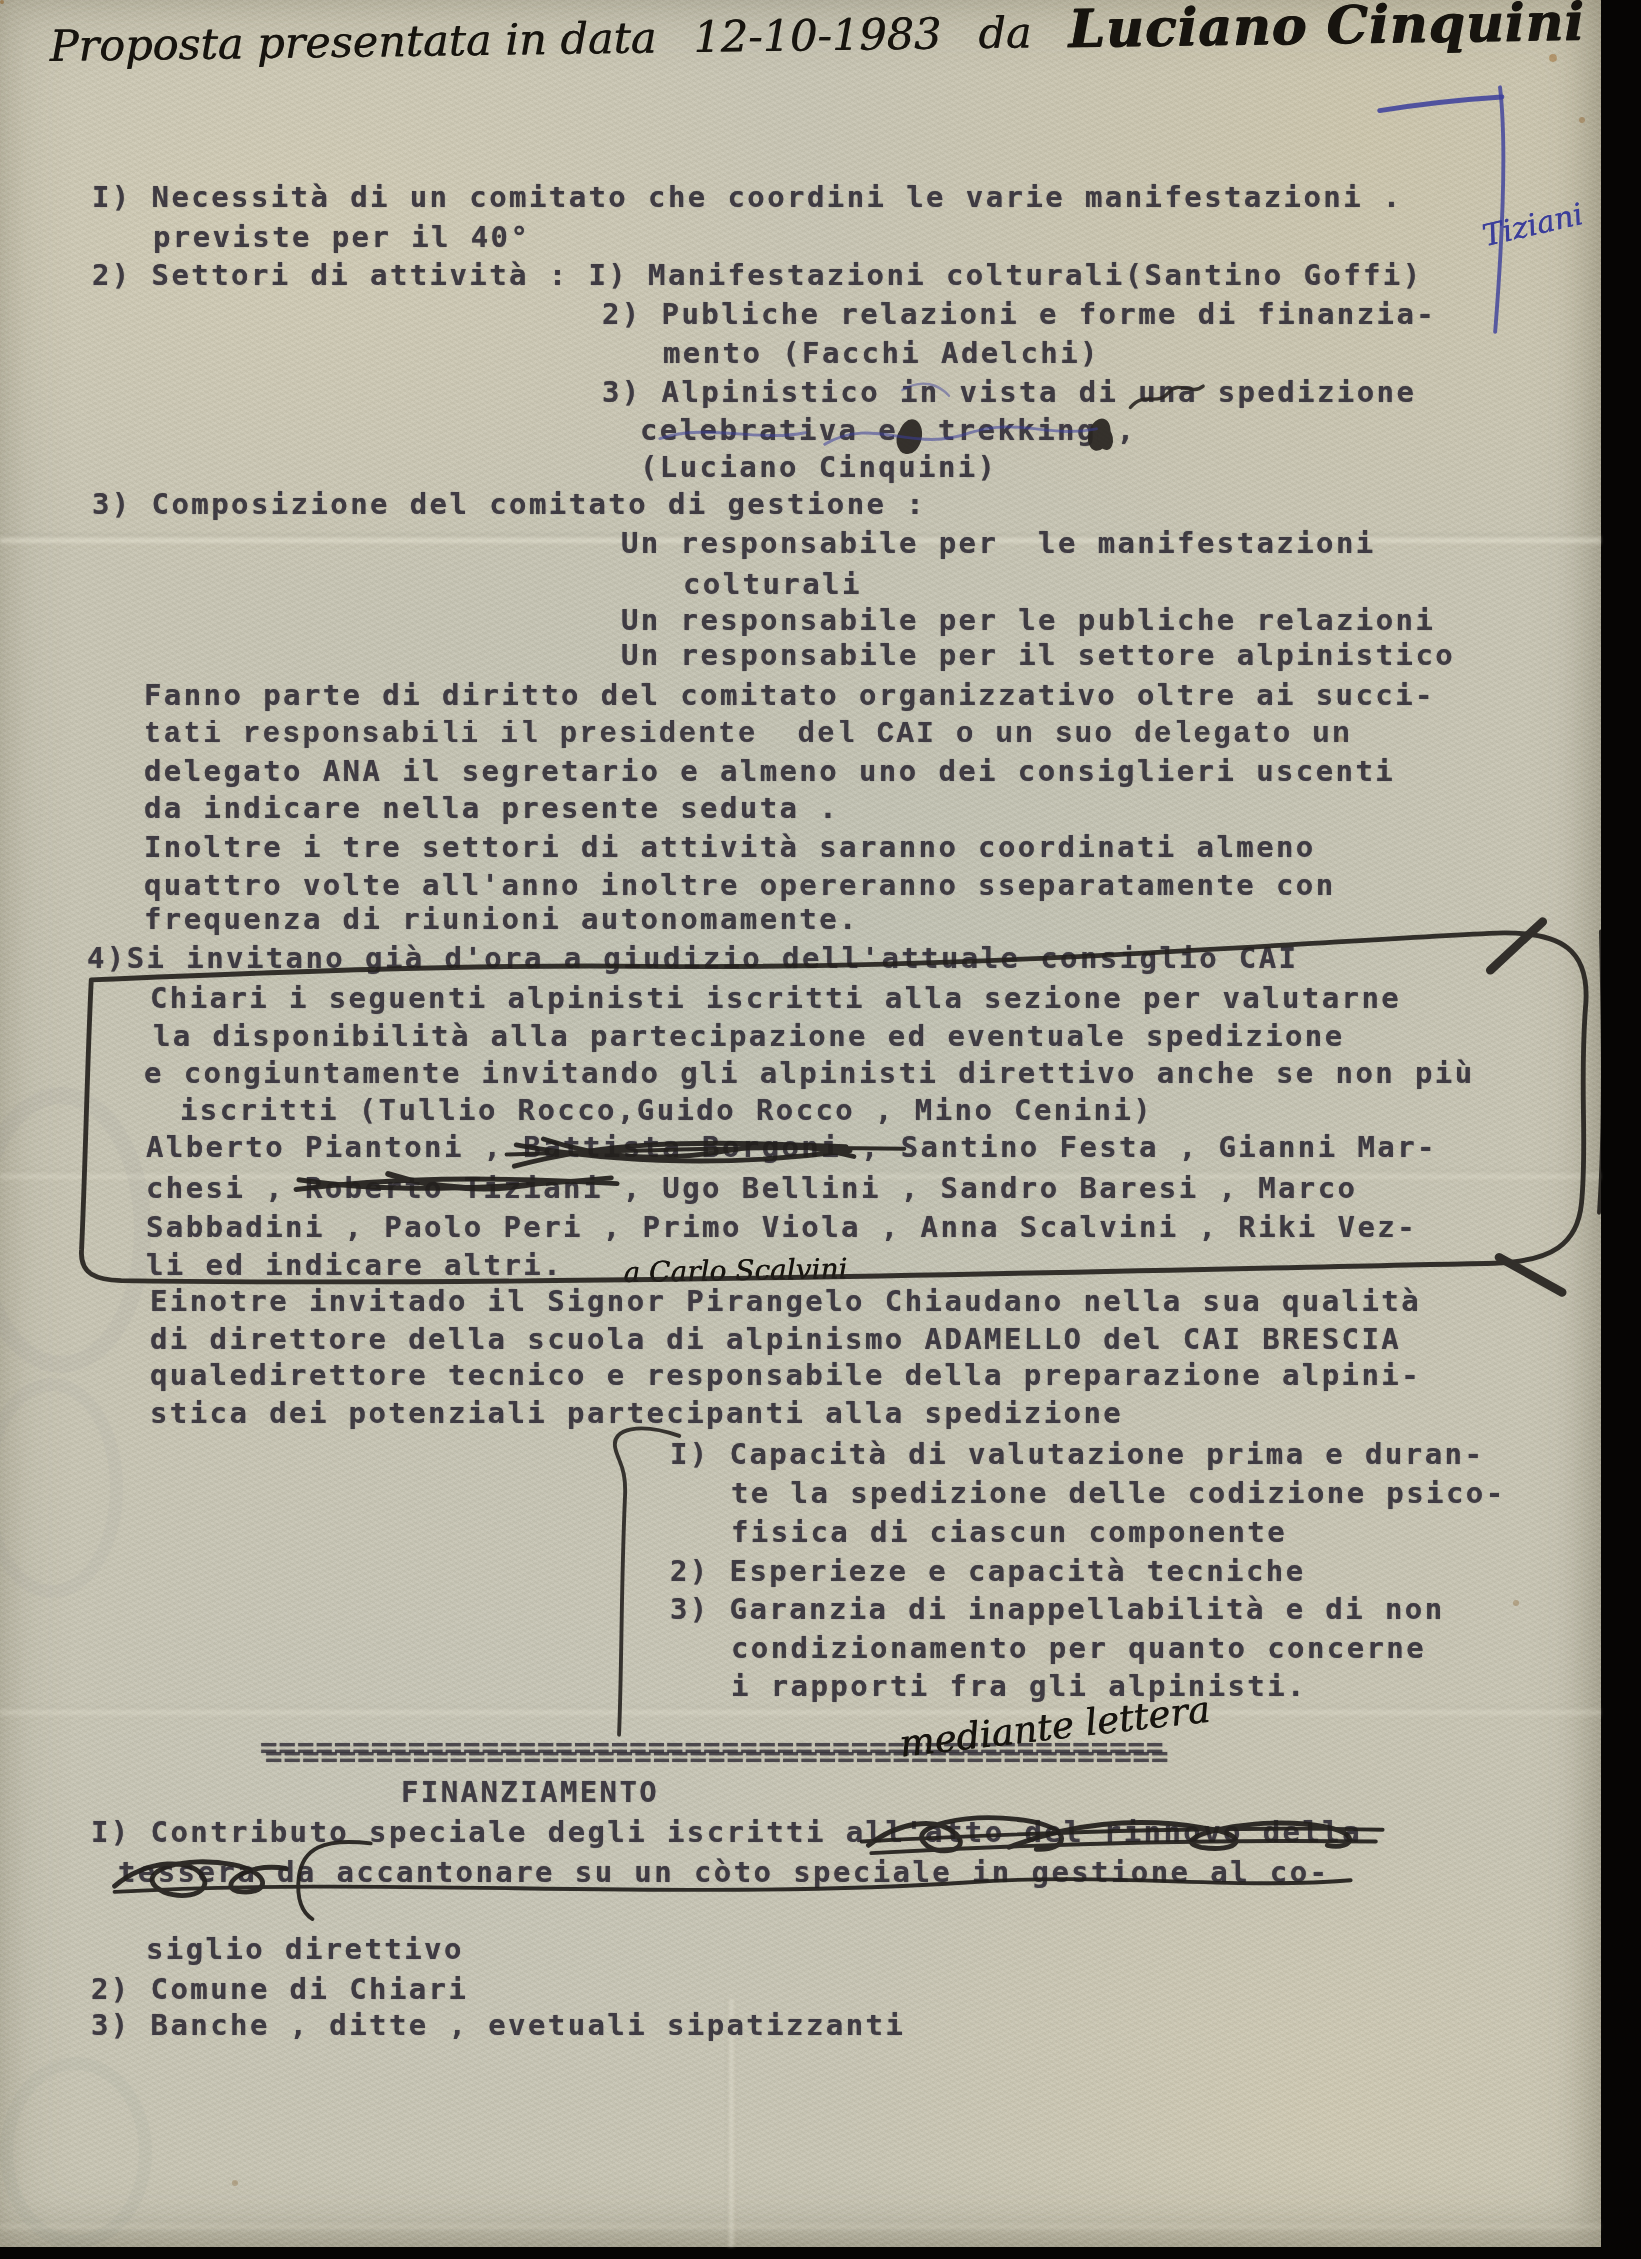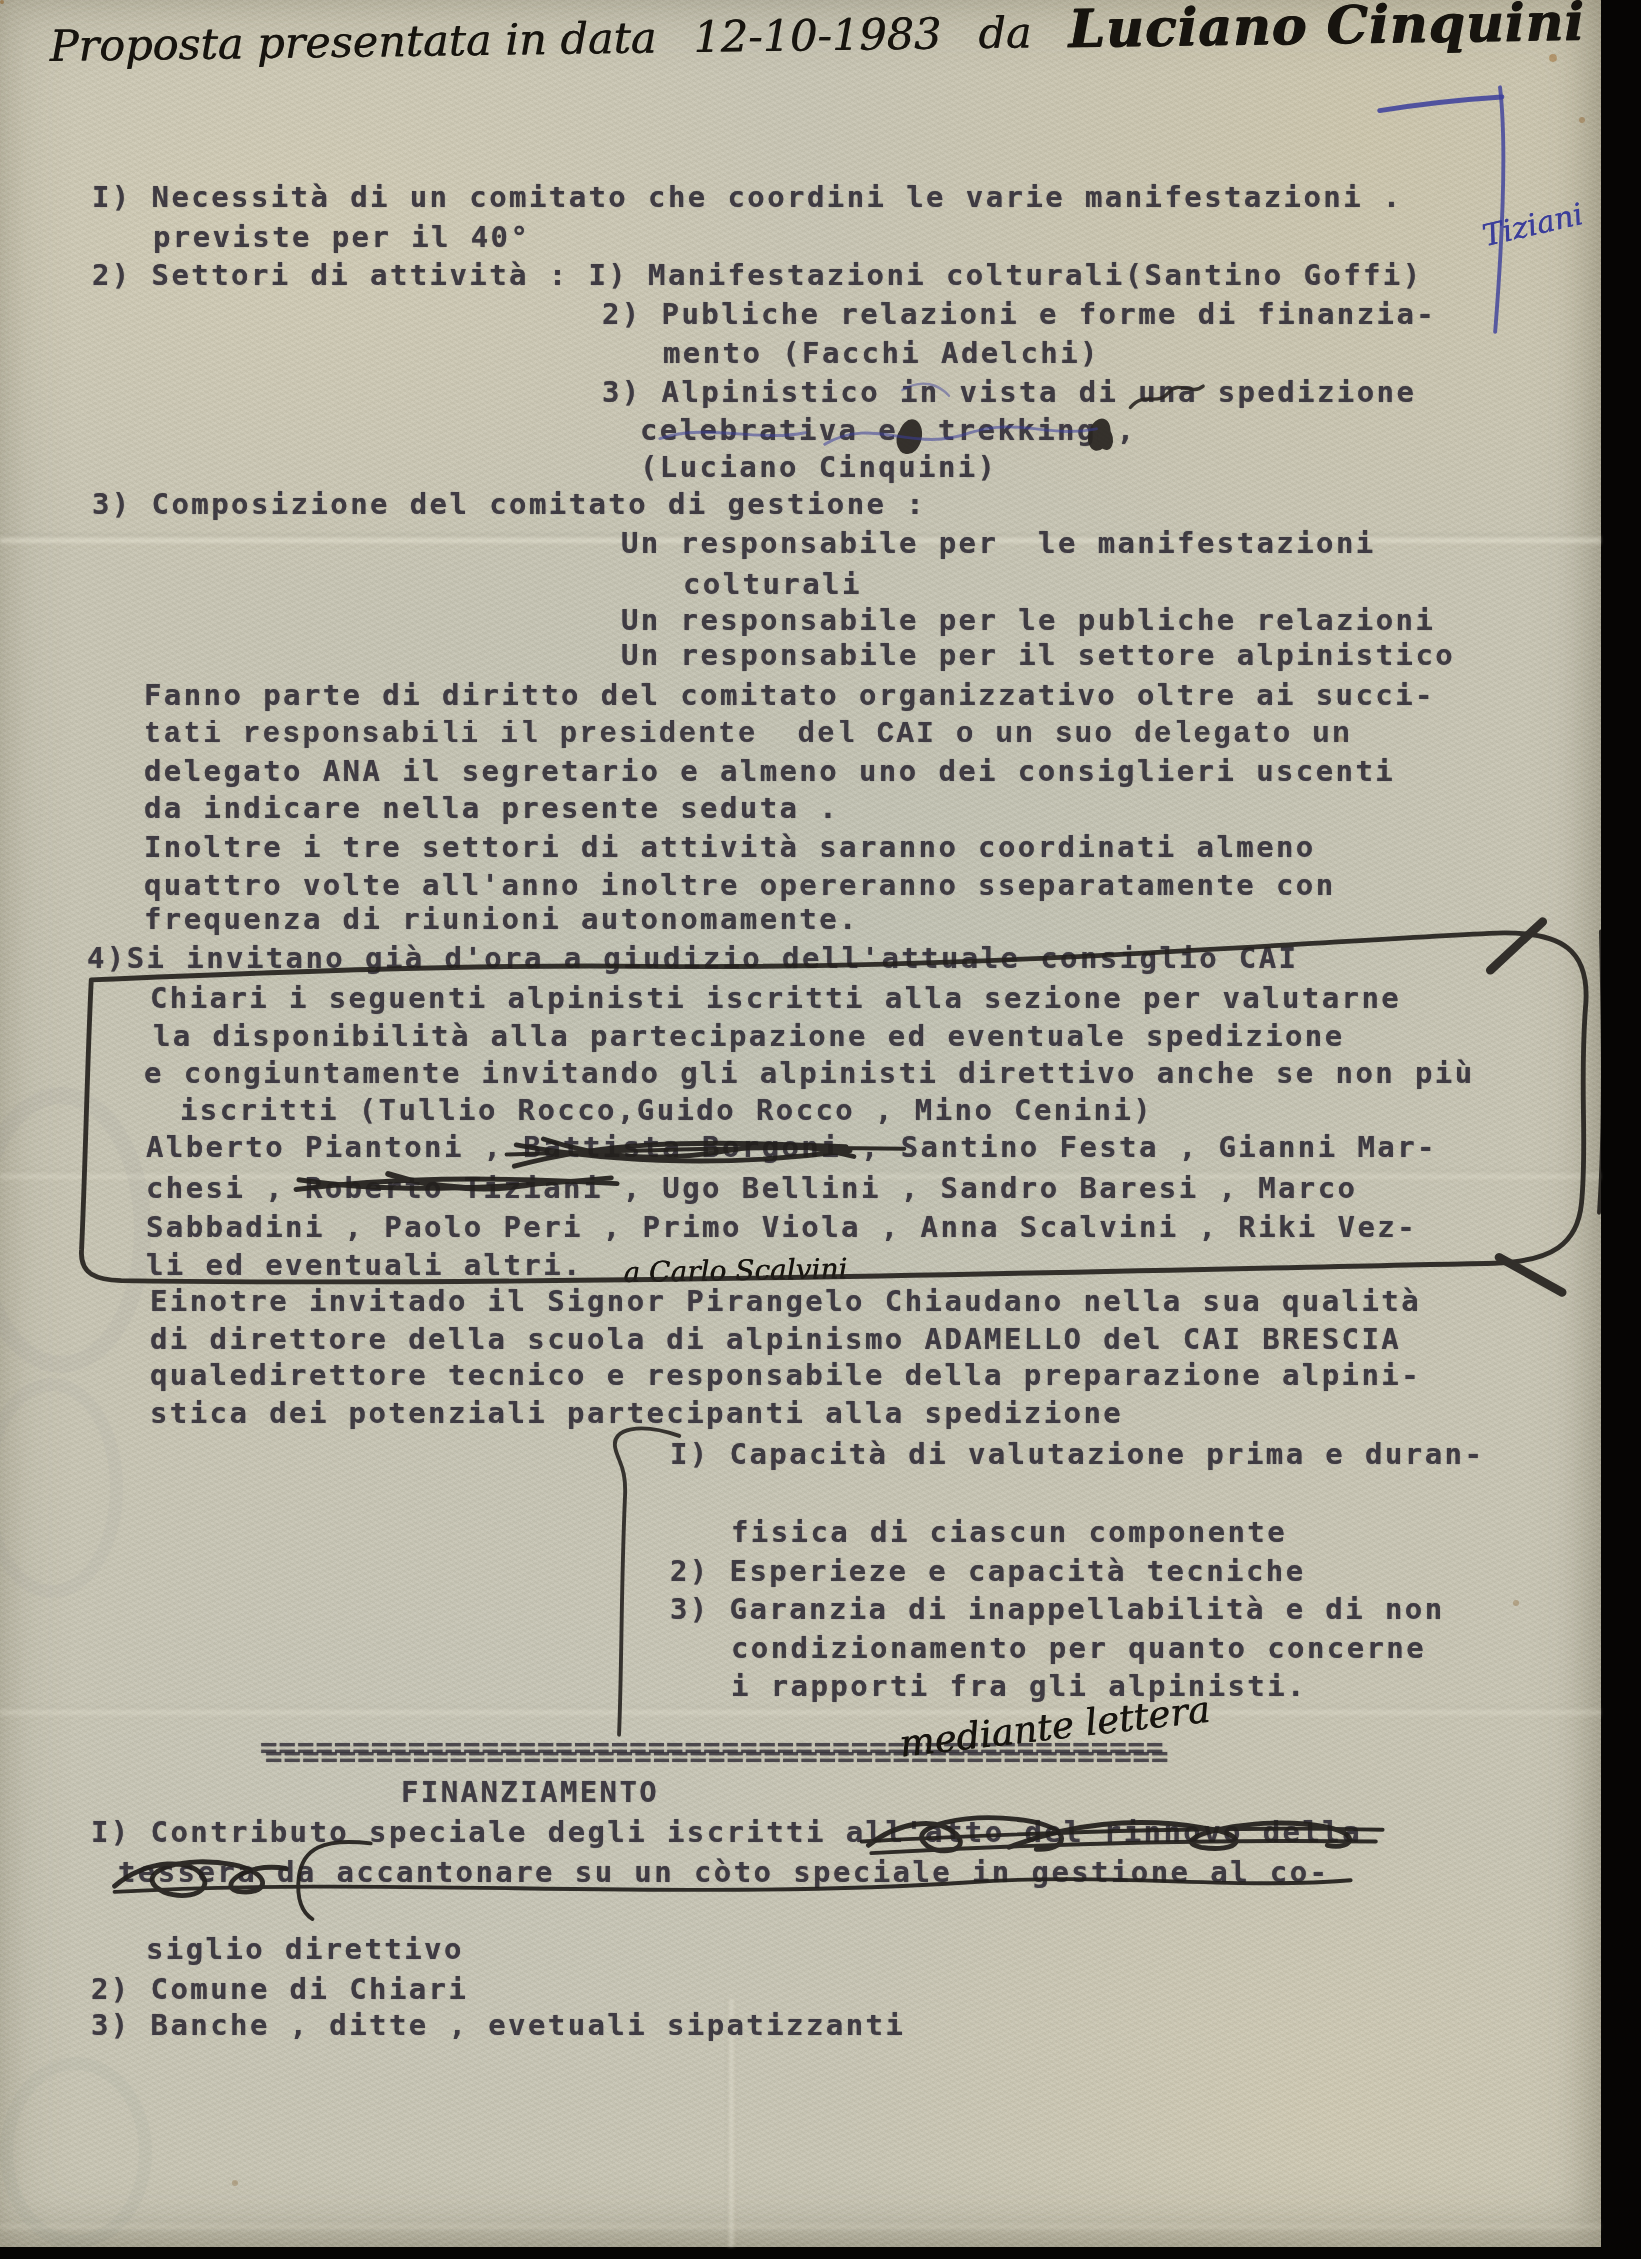--- a/index.html
+++ b/index.html
@@ -93,26 +93,27 @@
         <div class="tl" style="left: 144px; top: 869px;">quattro volte all'anno inoltre opereranno sseparatamente con</div>
         <div class="tl" style="left: 144px; top: 903px;">frequenza di riunioni autonomamente.</div>
         <div class="tl" style="left: 87px; top: 942px;">4)Si invitano già d'ora a giudizio dell'attuale consiglio CAI</div>
         <div class="tl" style="left: 150px; top: 982px;">Chiari i seguenti alpinisti iscritti alla sezione per valutarne</div>
         <div class="tl" style="left: 153px; top: 1020px;">la disponibilità alla partecipazione ed eventuale spedizione</div>
         <div class="tl" style="left: 144px; top: 1057px;">e congiuntamente invitando gli alpinisti direttivo anche se non più</div>
         <div class="tl" style="left: 180px; top: 1094px;">iscritti (Tullio Rocco,Guido Rocco , Mino Cenini)</div>
         <div class="tl" style="left: 146px; top: 1131px;">Alberto Piantoni , Battista Borgoni , Santino Festa , Gianni Mar-</div>
         <div class="tl" style="left: 146px; top: 1172px;">chesi , Roberto Tiziani , Ugo Bellini , Sandro Baresi , Marco</div>
         <div class="tl" style="left: 146px; top: 1211px;">Sabbadini , Paolo Peri , Primo Viola , Anna Scalvini , Riki Vez-</div>
-        <div class="tl" style="left: 146px; top: 1249px;">li ed eventuali altri.</div>
+        <div class="tl" style="left: 146px; top: 1249px;">li ed indicare altri.</div>
         <div class="tl" style="left: 150px; top: 1285px;">Einotre invitado il Signor Pirangelo Chiaudano nella sua qualità</div>
         <div class="tl" style="left: 150px; top: 1323px;">di direttore della scuola di alpinismo ADAMELLO del CAI BRESCIA</div>
         <div class="tl" style="left: 150px; top: 1359px;">qualedirettore tecnico e responsabile della preparazione alpini-</div>
         <div class="tl" style="left: 150px; top: 1397px;">stica dei potenziali partecipanti alla spedizione</div>
         <div class="tl" style="left: 670px; top: 1438px;">I) Capacità di valutazione prima e duran-</div>
+        <div class="tl" style="left: 731px; top: 1477px;">te la spedizione delle codizione psico-</div>
         <div class="tl" style="left: 731px; top: 1516px;">fisica di ciascun componente</div>
         <div class="tl" style="left: 670px; top: 1555px;">2) Esperieze e capacità tecniche</div>
         <div class="tl" style="left: 670px; top: 1593px;">3) Garanzia di inappellabilità e di non</div>
         <div class="tl" style="left: 731px; top: 1632px;">condizionamento per quanto concerne</div>
         <div class="tl" style="left: 731px; top: 1670px;">i rapporti fra gli alpinisti.</div>
         <div class="tl" style="left: 401px; top: 1776px;">FINANZIAMENTO</div>
         <div class="tl" style="left: 91px; top: 1816px;">I) Contributo speciale degli iscritti all'atto del rinnovo della</div>
         <div class="tl" style="left: 118px; top: 1856px;">tessera da accantonare su un còto speciale in gestione al co-</div>
         <div class="tl" style="left: 146px; top: 1933px;">siglio direttivo</div>
         <div class="tl" style="left: 91px; top: 1973px;">2) Comune di Chiari</div>

